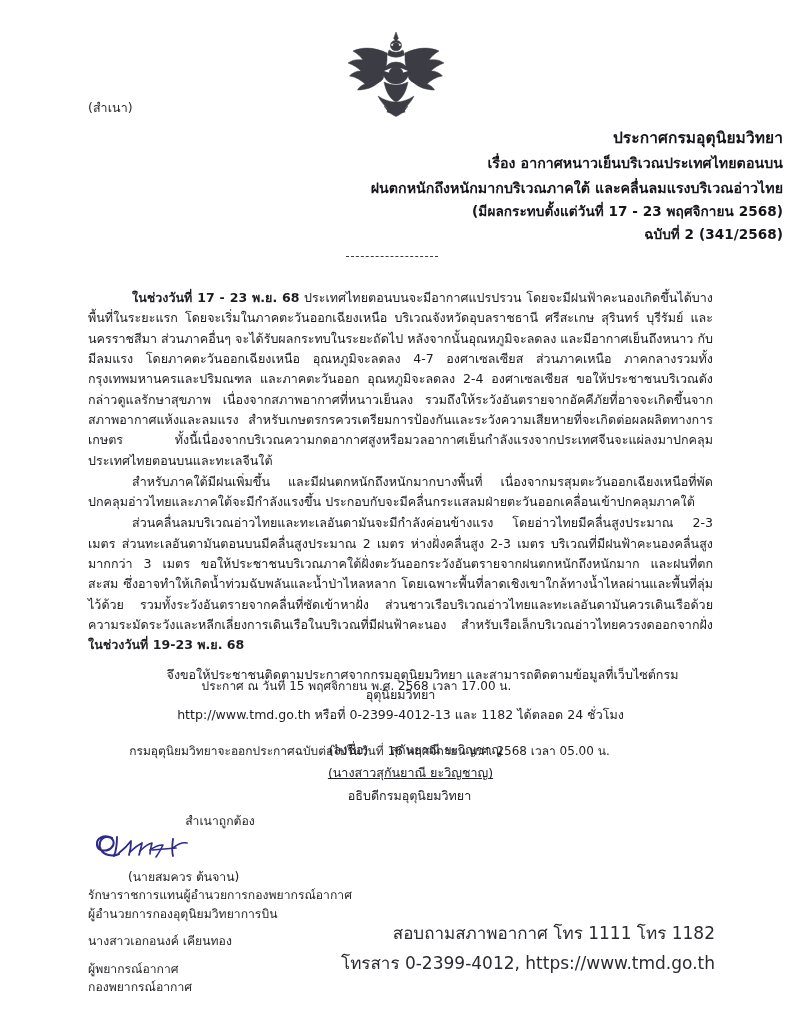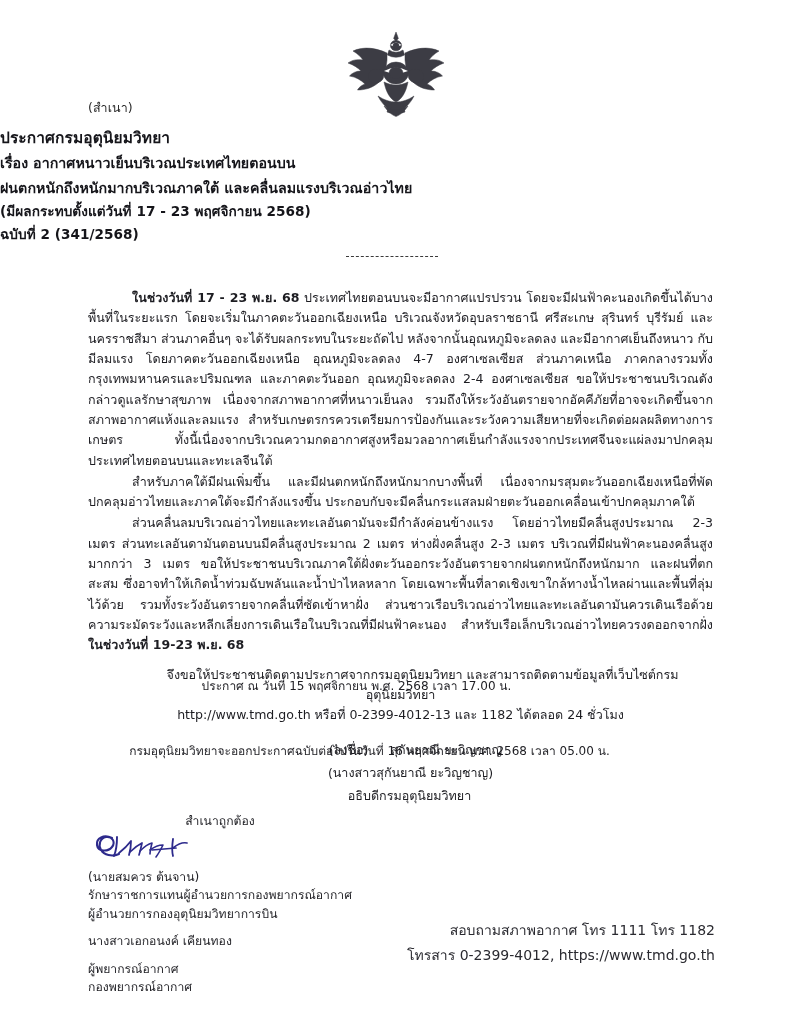--- a/index.html
+++ b/index.html
@@ -43,21 +43,21 @@
     height: 100px;
   }
   .emblem svg { display: block; width: 100%; height: 100%; }
 
   
   .heading {
     position: absolute;
     left: 0;
     right: 8px;
     top: 126px;
-    text-align: left;
+    text-align: right;
   }
   .heading .h-main {
     font-size: 15.5px;
     font-weight: bold;
     line-height: 1.62;
     color: #15151a;
     letter-spacing: 0.1px;
   }
   .heading .h-sub {
     font-size: 14.2px;
@@ -125,49 +125,49 @@
     left: 0;
     right: 0;
     top: 738px;
     text-align: center;
     font-size: 12.55px;
     line-height: 1.85;
     color: #1d1d22;
   }
   .sig-row1 { padding-left: 4px; margin-left: 36px; }
   .sig-row1 .label { margin-right: 22px; }
-  .sig-row2 { padding-left: 30px; }
+  .sig-row2 { padding-left: 30px; text-decoration: underline; }
   .sig-row3 { padding-left: 28px; }
 
   
   .certify {
     position: absolute;
     left: 88px;
     top: 812px;
     font-size: 12.2px;
     line-height: 1.52;
     color: #1d1d22;
   }
   .certify .cert-label { margin-bottom: 1px; text-align: center; }
   .cert-sign {
     width: 130px;
     height: 36px;
     margin: -1px 0 1px 2px;
   }
   .cert-sign svg { display: block; width: 100%; height: 100%; }
-  .certify .nm { margin-top: 1px; }
+  .certify .nm { margin-top: 1px; margin-left: 40px; }
   .certify .spacer-line { height: 9px; }
 
   
   .contacts {
     position: absolute;
     right: 76px;
     top: 918px;
     text-align: right;
-    font-size: 14px;
+    font-size: 17px;
     line-height: 1.78;
     color: #2a2a30;
   }
   .contacts .c3 { padding-right: 2px; }
 </style>
 </head>
 <body>
 
 <div class="page">
 

